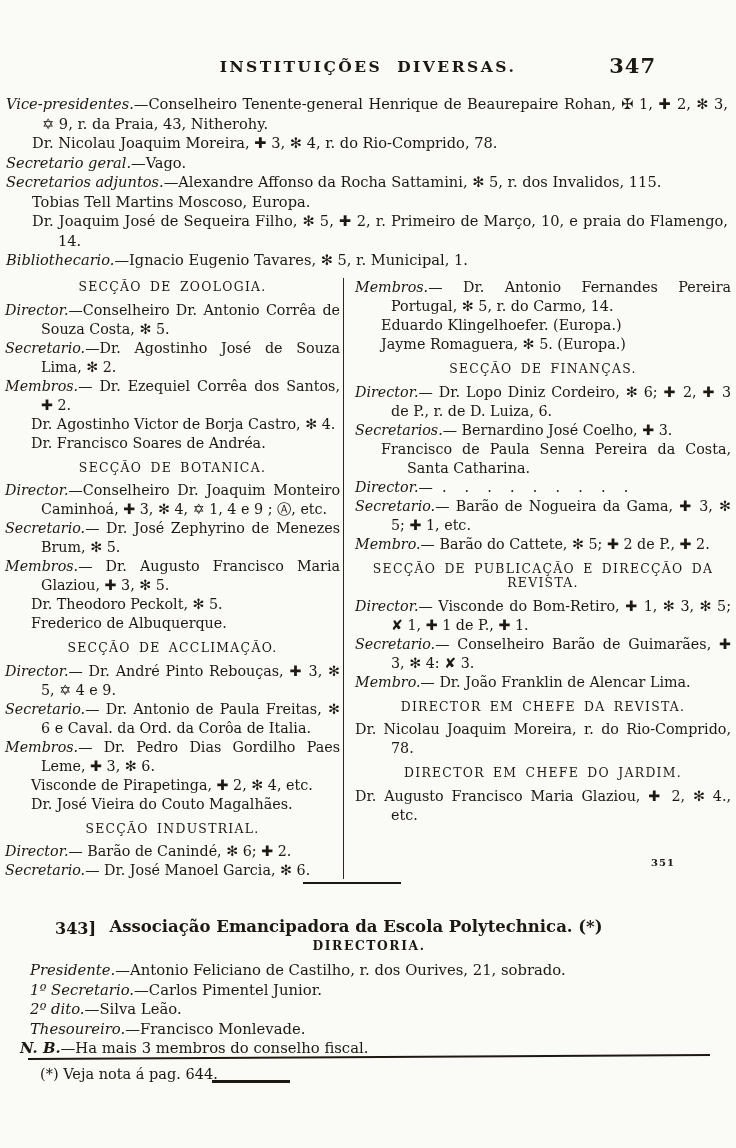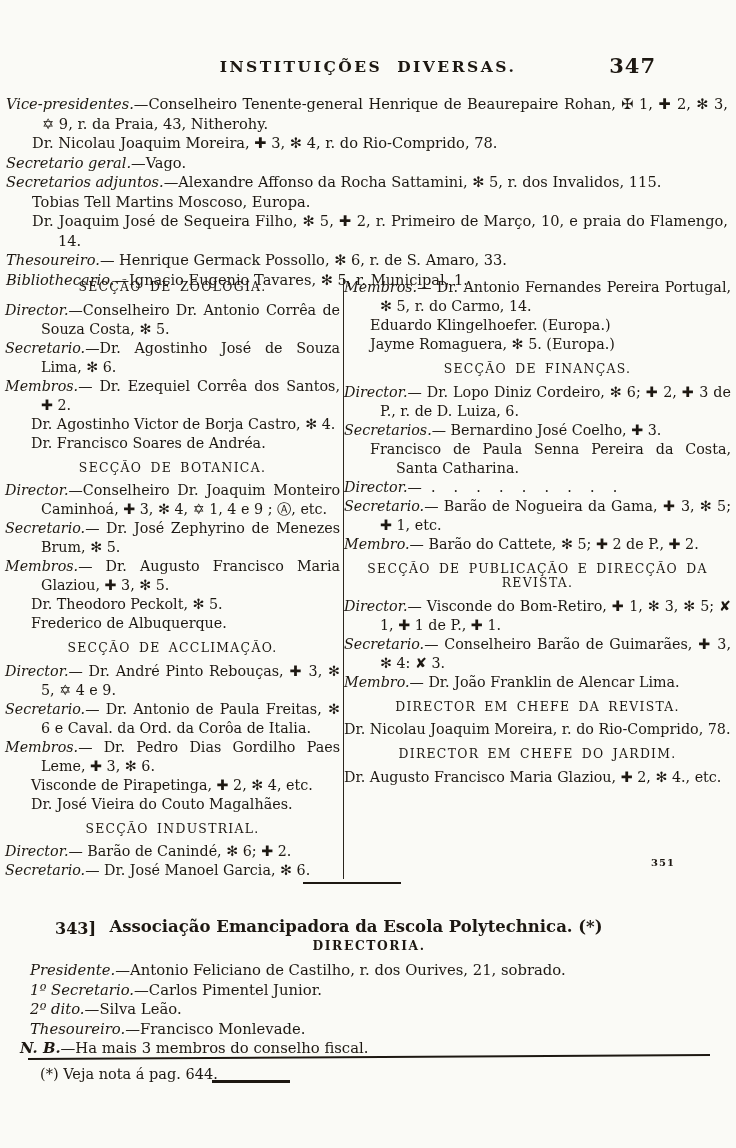--- a/index.html
+++ b/index.html
@@ -13,21 +13,21 @@
   
   p{margin:0;text-align:justify;}
   .lbl{font-style:italic;}
   .entry{padding-left:36px;text-indent:-36px;}
   .sub{padding-left:52px;text-indent:-26px;}
   
   .officers{position:absolute;top:94px;left:6px;width:722px;font-size:14.6px;line-height:19.5px;}
   
   .cols{position:absolute;top:278px;left:5px;width:726px;height:601px;display:flex;}
   .colL{width:338px;box-sizing:border-box;padding-right:3px;font-size:14.3px;line-height:19px;}
-  .colR{width:388px;box-sizing:border-box;border-left:1.5px solid #2b251d;
+  .colR{width:388px;box-sizing:border-box;border-left:1.5px solid #2b251d;padding-left:11px;
         font-size:14.3px;line-height:19px;}
   .sechead{text-align:center;font-weight:normal;font-size:12.4px;letter-spacing:1.3px;
            word-spacing:3px;line-height:14.5px;margin:8px 0 6px;padding:0;text-indent:0;}
   .sechead.first{margin-top:2px;}
   .sig{position:absolute;left:651px;top:857px;font-size:10px;font-weight:bold;letter-spacing:1px;}
   .midrule{position:absolute;left:303px;top:882px;width:98px;border-top:2.5px solid #1d1812;}
   
   .assoc{position:absolute;top:917px;left:30px;width:678px;}
   .assoc-ref{position:absolute;left:55px;top:919px;font-size:16px;font-weight:bold;}
   .assoc-title{text-align:center;font-weight:bold;font-size:16.5px;padding-right:26px;line-height:20px;}
@@ -51,29 +51,28 @@
     <span class="hdr-num">347</span>
   </div>
 
   <div class="officers">
     <p class="entry"><span class="lbl">Vice-presidentes.</span><span>—Conselheiro Tenente-general Henrique de Beaurepaire Rohan, ✠ 1, ✚ 2, ✻ 3, ✡ 9, r. da Praia, 43, Nitherohy.</span></p>
     <p class="sub"><span>Dr. Nicolau Joaquim Moreira, ✚ 3, ✻ 4, r. do Rio-Comprido, 78.</span></p>
     <p class="entry"><span class="lbl">Secretario geral.</span><span>—Vago.</span></p>
     <p class="entry"><span class="lbl">Secretarios adjuntos.</span><span>—Alexandre Affonso da Rocha Sattamini, ✻ 5, r. dos Invalidos, 115.</span></p>
     <p class="sub"><span>Tobias Tell Martins Moscoso, Europa.</span></p>
     <p class="sub"><span>Dr. Joaquim José de Sequeira Filho, ✻ 5, ✚ 2, r. Primeiro de Março, 10, e praia do Flamengo, 14.</span></p>
-    <p class="entry"><span class="lbl">Thesoureiro.</span><span>— Henrique Germack Possollo, ✻ 6, r. de S. Amaro, 33.</span></p>
     <p class="entry"><span class="lbl">Bibliothecario.</span><span>—Ignacio Eugenio Tavares, ✻ 5, r. Municipal, 1.</span></p>
   </div>
 
   <div class="cols">
     <div class="colL">
       <p class="sechead first">SECÇÃO DE ZOOLOGIA.</p>
       <p class="entry"><span class="lbl">Director.</span><span>—Conselheiro Dr. Antonio Corrêa de Souza Costa, ✻ 5.</span></p>
-      <p class="entry"><span class="lbl">Secretario.</span><span>—Dr. Agostinho José de Souza Lima, ✻ 6.</span></p>
+      <p class="entry"><span class="lbl">Secretario.</span><span>—Dr. Agostinho José de Souza Lima, ✻ 2.</span></p>
       <p class="entry"><span class="lbl">Membros.</span><span>— Dr. Ezequiel Corrêa dos Santos, ✚ 2.</span></p>
       <p class="sub"><span>Dr. Agostinho Victor de Borja Castro, ✻ 4.</span></p>
       <p class="sub"><span>Dr. Francisco Soares de Andréa.</span></p>
 
       <p class="sechead">SECÇÃO DE BOTANICA.</p>
       <p class="entry"><span class="lbl">Director.</span><span>—Conselheiro Dr. Joaquim Monteiro Caminhoá, ✚ 3, ✻ 4, ✡ 1, 4 e 9 ; Ⓐ, etc.</span></p>
       <p class="entry"><span class="lbl">Secretario.</span><span>— Dr. José Zephyrino de Menezes Brum, ✻ 5.</span></p>
       <p class="entry"><span class="lbl">Membros.</span><span>— Dr. Augusto Francisco Maria Glaziou, ✚ 3, ✻ 5.</span></p>
       <p class="sub"><span>Dr. Theodoro Peckolt, ✻ 5.</span></p>
       <p class="sub"><span>Frederico de Albuquerque.</span></p>

